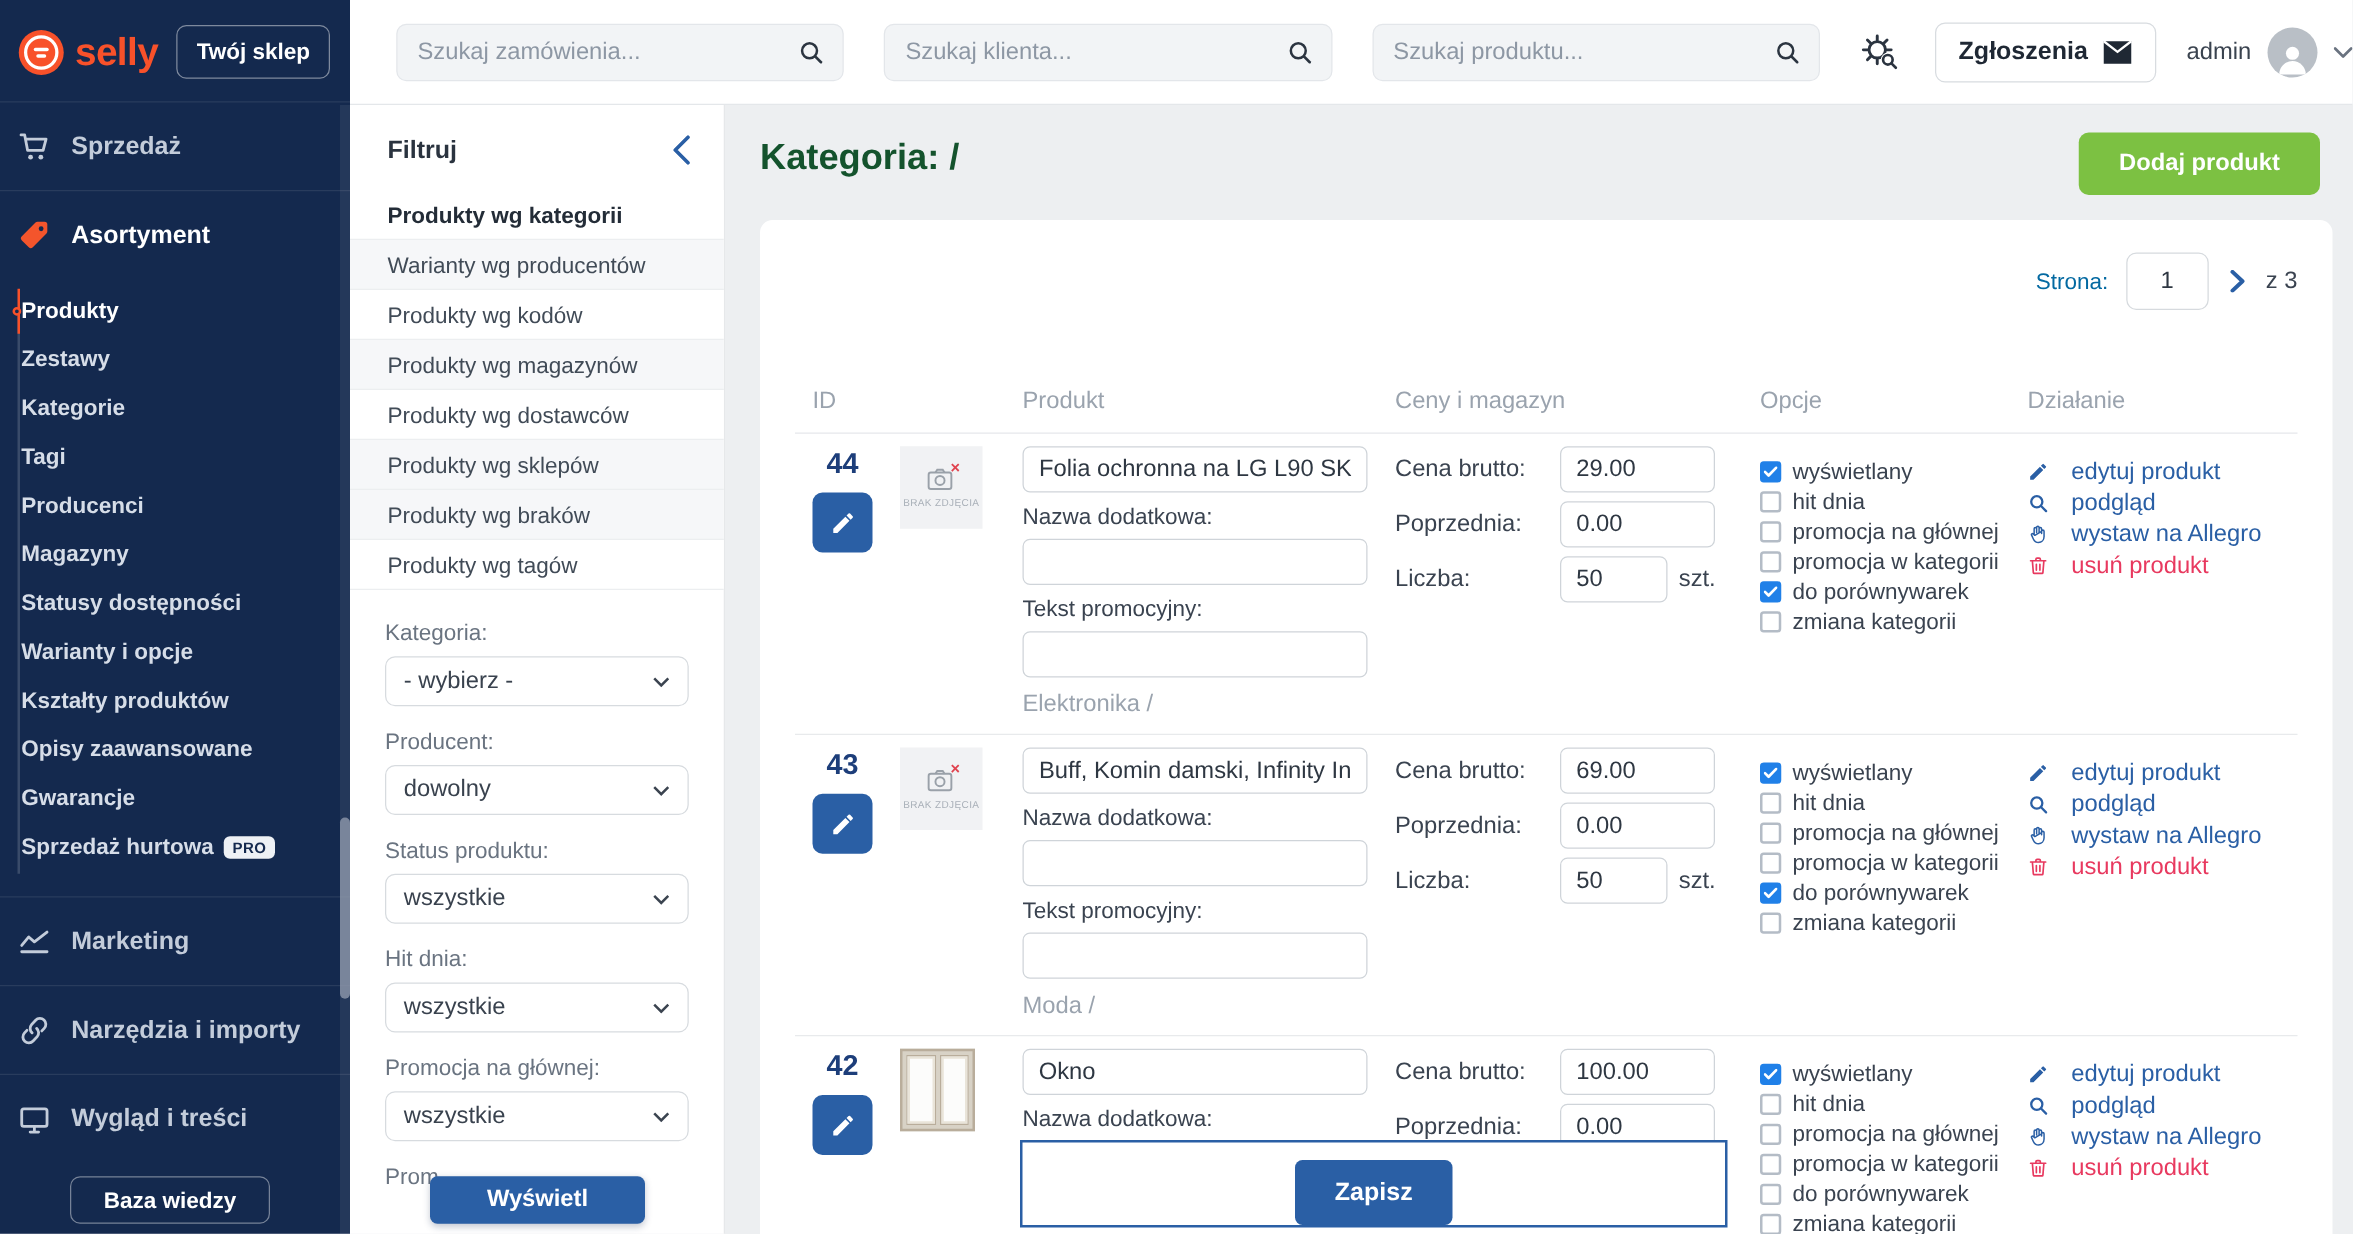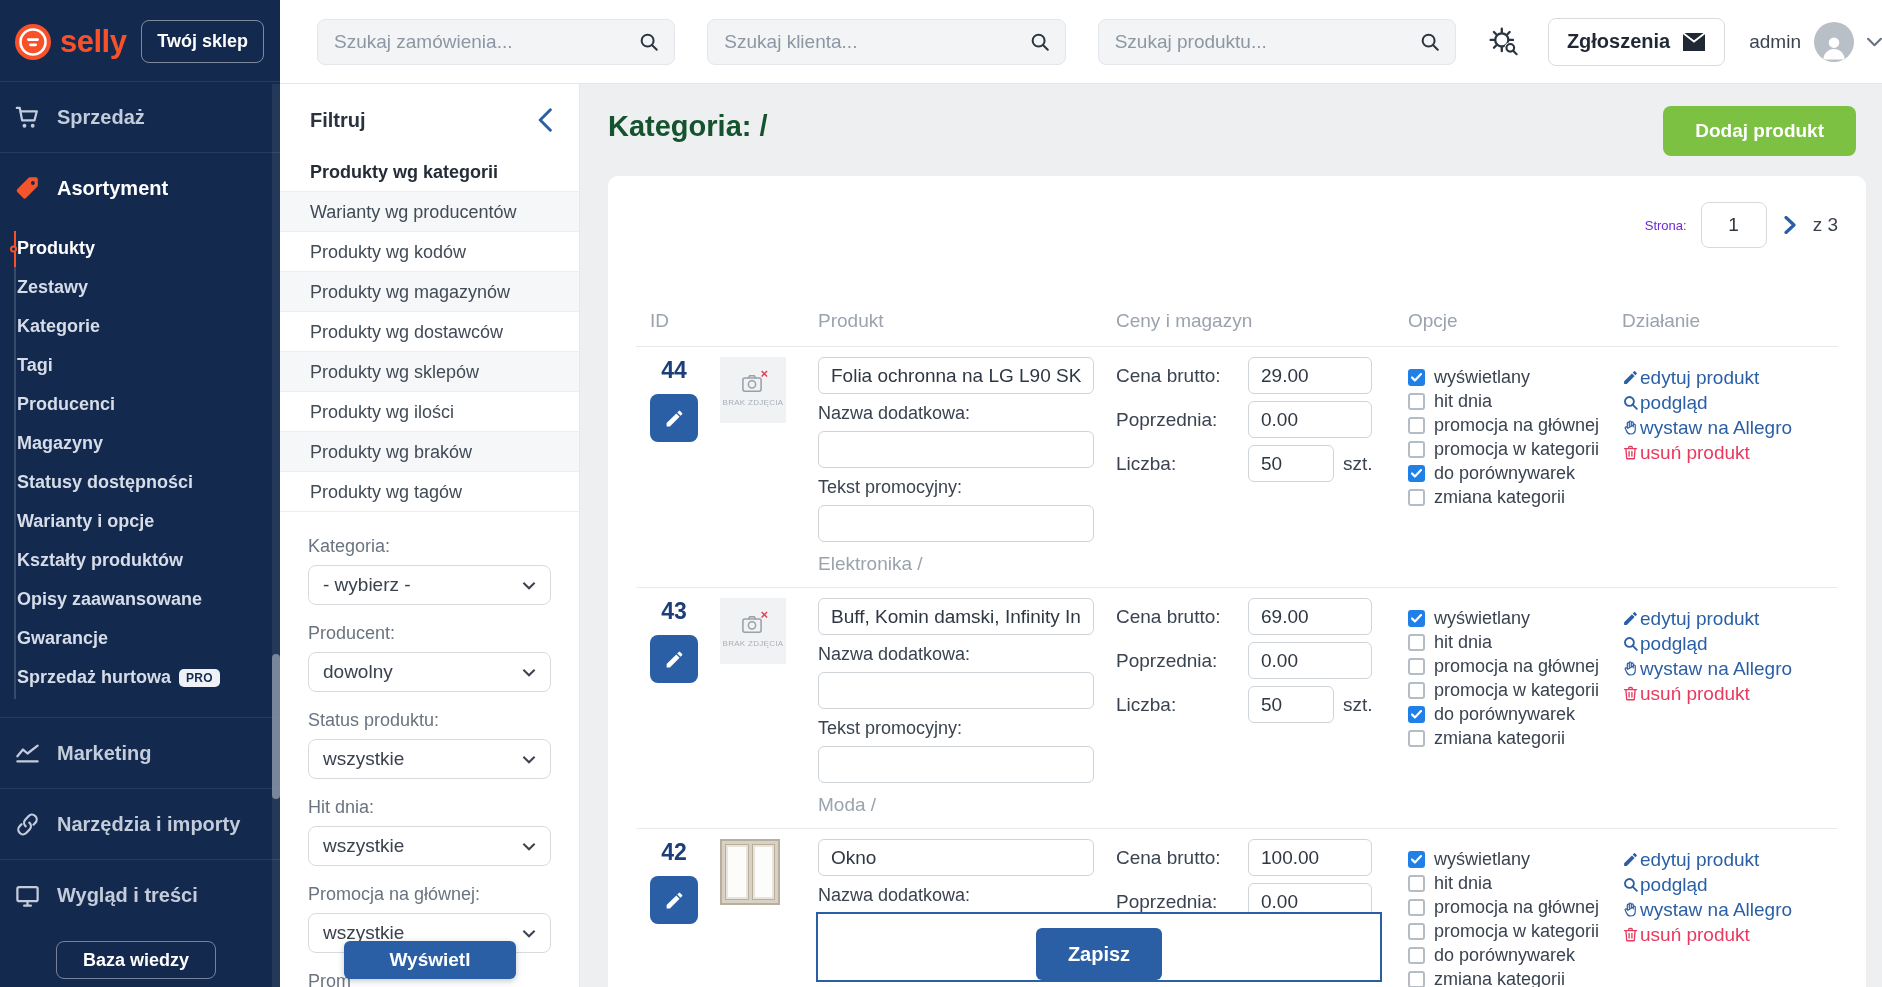--- a/index.html
+++ b/index.html
@@ -80,21 +80,21 @@
 
   
   .main { position:fixed; left:580px; top:84px; right:0; bottom:0; background:#edeff1; }
   .page-title { position:absolute; left:28px; top:26px; font-size:29px; font-weight:700; color:#14532d; }
   .add-btn { position:absolute; right:26px; top:22px; height:50px; padding:0 32px; background:#7cc142;
     border:none; border-radius:8px; color:#fff; font-size:19px; font-weight:700; cursor:pointer;
     font-family:inherit; }
   .card { position:absolute; left:28px; right:16px; top:92px; bottom:-40px; background:#fff;
     border-radius:10px; padding:26px 28px; }
   .pagination { display:flex; align-items:center; justify-content:flex-end; gap:14px; }
-  .pag-label { font-size:13px; color:#6d28d9; }
+  .pag-label { font-size:18px; color:#0369a1; }
   .page-input { width:66px; height:46px; border:1px solid #d6dade; border-radius:8px; text-align:center;
     font-size:19px; color:#2e3742; font-family:inherit; outline:none; }
   .pag-next { width:18px; height:18px; color:#2a5fa5; cursor:pointer; }
   .pag-of { font-size:19px; color:#3a4350; }
 
   .thead { display:grid; grid-template-columns:70px 98px 298px 292px 214px 1fr;
     padding:62px 0 14px 14px; border-bottom:1px solid #e6e8eb; color:#9aa3ae; font-size:19px; }
   .prow { display:grid; grid-template-columns:70px 98px 298px 292px 214px 1fr;
     padding:10px 0 12px 14px; border-bottom:1px solid #e8eaec; }
   .prow:last-child { border-bottom:none; }
@@ -131,21 +131,21 @@
   .col-opts { padding-top:8px; }
   .opt { display:flex; align-items:center; gap:9px; height:24px; }
   .cb { width:17px; height:17px; border:2px solid #b4bcc6; border-radius:3px; background:#fff;
     display:flex; align-items:center; justify-content:center; cursor:pointer; flex:0 0 auto; }
   .cb svg { width:11px; height:9px; display:none; }
   .cb.checked { background:#2080e8; border-color:#2080e8; }
   .cb.checked svg { display:block; }
   .optlab { font-size:18px; color:#3a4350; }
 
   .col-acts { padding-top:8px; }
-  .act { display:flex; align-items:center; gap:1px; height:25px; color:#2a5fa5; font-size:19px;
+  .act { display:flex; align-items:center; gap:18px; height:25px; color:#2a5fa5; font-size:19px;
     cursor:pointer; }
   .act.danger { color:#e8395f; }
   .aicon { width:17px; height:17px; display:flex; }
   .aicon svg { width:17px; height:17px; }
 
   .savebar { position:fixed; left:816px; top:912px; width:566px; height:70px; background:#fff;
     border:2px solid #2a5fa5; display:flex; align-items:flex-end; justify-content:center; z-index:60; }
   .save-btn { width:126px; height:52px; background:#2a5fa5; border:none; border-radius:6px; color:#fff;
     font-size:20px; font-weight:700; cursor:pointer; font-family:inherit; }
 </style>
@@ -322,21 +322,20 @@
       <path d="M10.5 1.5L2 10l8.5 8.5" stroke-linecap="round" stroke-linejoin="round"></path>
     </svg>
   </div>
   <div>
       <div class="flist-item active">Produkty wg kategorii</div>
       <div class="flist-item alt">Warianty wg producentów</div>
       <div class="flist-item">Produkty wg kodów</div>
       <div class="flist-item alt">Produkty wg magazynów</div>
       <div class="flist-item">Produkty wg dostawców</div>
       <div class="flist-item alt">Produkty wg sklepów</div>
-      <div class="flist-item">Produkty wg ilości</div>
       <div class="flist-item alt">Produkty wg braków</div>
       <div class="flist-item">Produkty wg tagów</div>
     </div>
 
   <div class="filter-form">
     <div class="ffield">
       <label>Kategoria:</label>
       <div class="fselect">
         <span>- wybierz -</span>
         <svg class="chev" viewBox="0 0 12 8" fill="none" stroke="currentColor" stroke-width="1.8">

